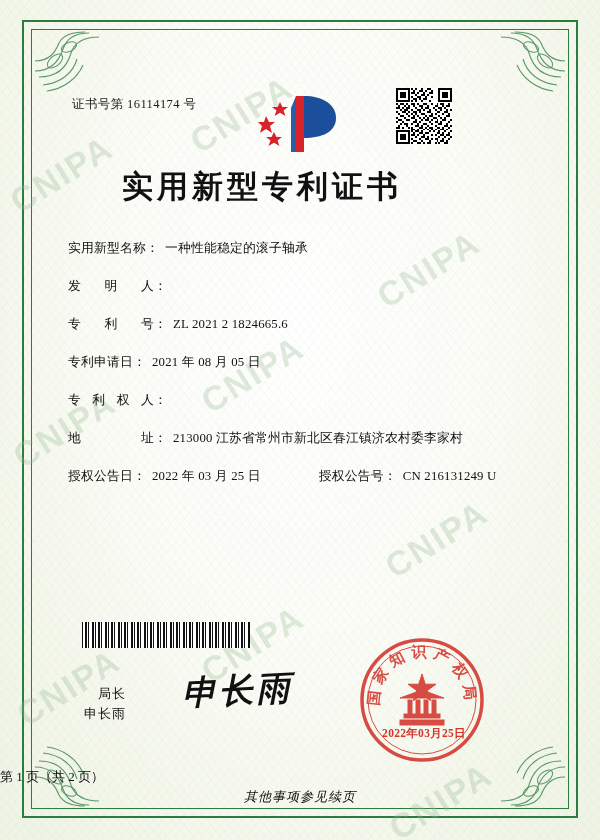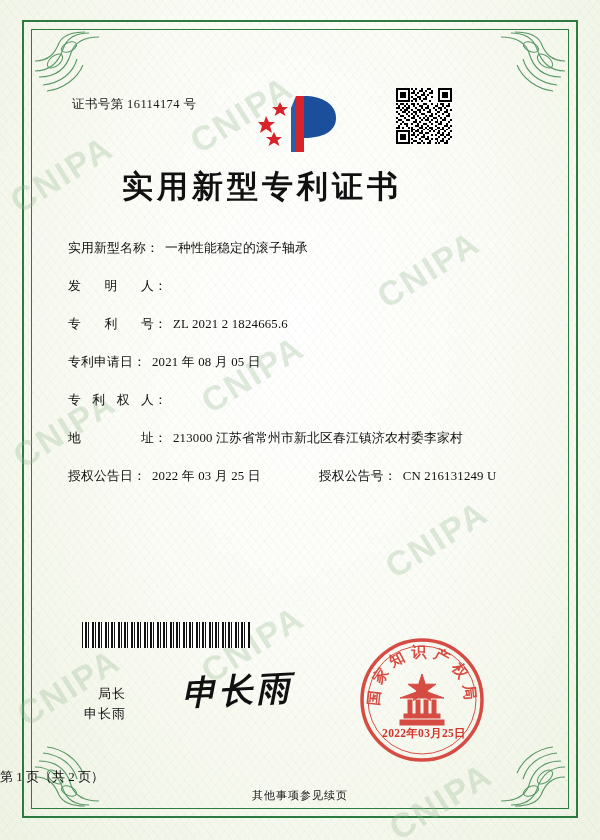--- a/index.html
+++ b/index.html
@@ -247,23 +247,24 @@
     top: 768px;
     font-size: 13px;
     color: #111;
   }
 
   .footer-note {
     position: absolute;
     left: 0; right: 0;
     top: 788px;
     text-align: center;
-    font-size: 11px;
+    font-size: 13px;
     color: #111;
     letter-spacing: 1px;
+    font-style: italic;
   }
 </style>
 </head>
 <body>
 
 <div class="page">
   <div class="paper-tint"></div>
   <div class="paper-texture"></div>
 
   <div class="outer-border"></div>

